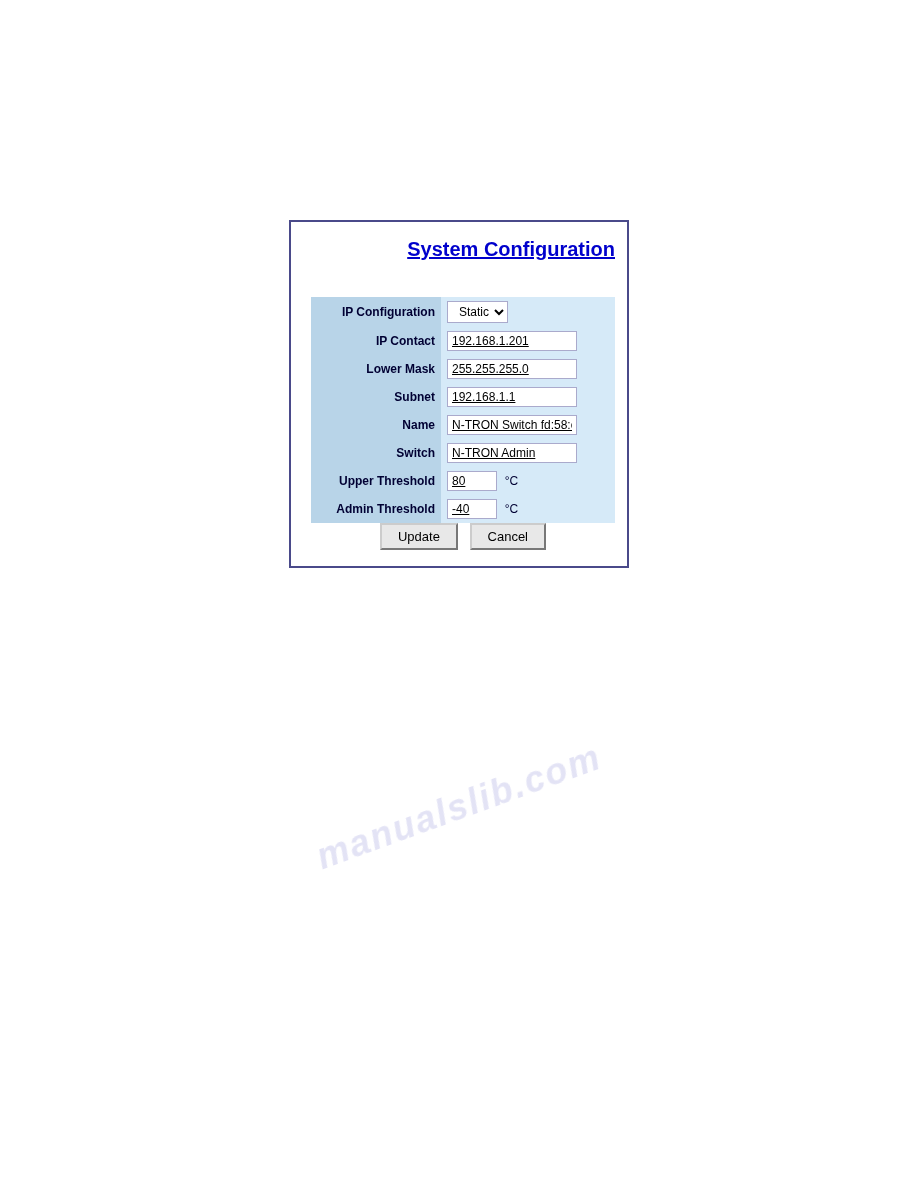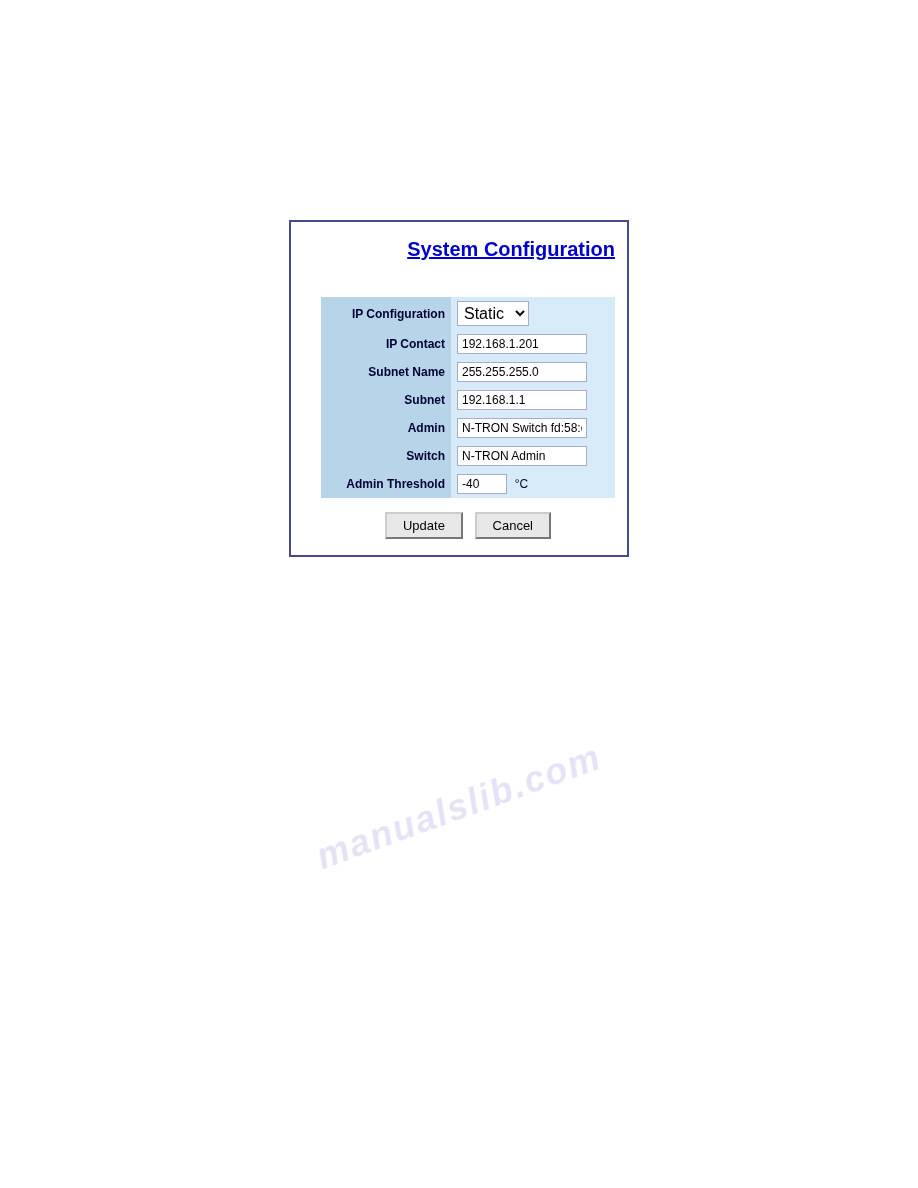--- a/index.html
+++ b/index.html
@@ -17,21 +17,21 @@
       display: flex;
       justify-content: center;
       align-items: flex-start;
       padding-top: 220px;
     }
 
     .panel {
       border: 2px solid #4a4a8a;
       background-color: #ffffff;
       width: 340px;
-      padding: 16px 12px 16px 30px;
+      padding: 16px 12px 16px 20px;
     }
 
     .panel-title {
       color: #0000cc;
       font-size: 20px;
       font-weight: bold;
       text-decoration: underline;
       text-align: right;
       margin-bottom: 14px;
     }
@@ -61,42 +61,43 @@
       background-color: #d6eaf8;
       padding: 4px 6px;
     }
 
     .value-cell input[type="text"] {
       border: 1px solid #aaaacc;
       padding: 2px 4px;
       font-size: 12px;
       width: 130px;
       background-color: #ffffff;
+      text-decoration: underline;
     }
 
     .value-cell select {
       border: 1px solid #aaaacc;
       padding: 2px 2px;
-      font-size: 16px;
+      font-size: 12px;
       background-color: #ffffff;
+      text-align: right;
     }
 
     .threshold-unit {
       font-size: 12px;
       color: #000033;
       margin-left: 4px;
     }
 
     .threshold-input {
       width: 50px !important;
     }
 
     .buttons-row {
       text-align: center;
-      margin-top: 14px;
     }
 
     .buttons-row button {
       padding: 4px 16px;
       font-size: 13px;
       margin: 0 4px;
       background-color: #e8e8e8;
       border: 2px outset #cccccc;
       cursor: pointer;
       color: #000000;
@@ -134,41 +135,48 @@
           </select>
         </td>
       </tr>
       <tr>
         <td class="label-cell">IP Contact</td>
         <td class="value-cell">
           <input type="text" value="192.168.1.201" style="">
         </td>
       </tr>
       <tr>
-        <td class="label-cell">Subnet Name</td>
+        <td class="label-cell">Lower Mask</td>
         <td class="value-cell">
           <input type="text" value="255.255.255.0" style="">
         </td>
       </tr>
       <tr>
         <td class="label-cell">Subnet</td>
         <td class="value-cell">
           <input type="text" value="192.168.1.1" style="">
         </td>
       </tr>
       <tr>
-        <td class="label-cell">Admin</td>
+        <td class="label-cell">Name</td>
         <td class="value-cell">
           <input type="text" value="N-TRON Switch fd:58:c0" style="">
         </td>
       </tr>
       <tr>
         <td class="label-cell">Switch</td>
         <td class="value-cell">
           <input type="text" value="N-TRON Admin" style="">
+        </td>
+      </tr>
+      <tr>
+        <td class="label-cell">Upper Threshold</td>
+        <td class="value-cell">
+          <input type="text" class="threshold-input" value="80" style="">
+          <span class="threshold-unit">°C</span>
         </td>
       </tr>
       <tr>
         <td class="label-cell">Admin Threshold</td>
         <td class="value-cell">
           <input type="text" class="threshold-input" value="-40" style="">
           <span class="threshold-unit">°C</span>
         </td>
       </tr>
     </tbody>

